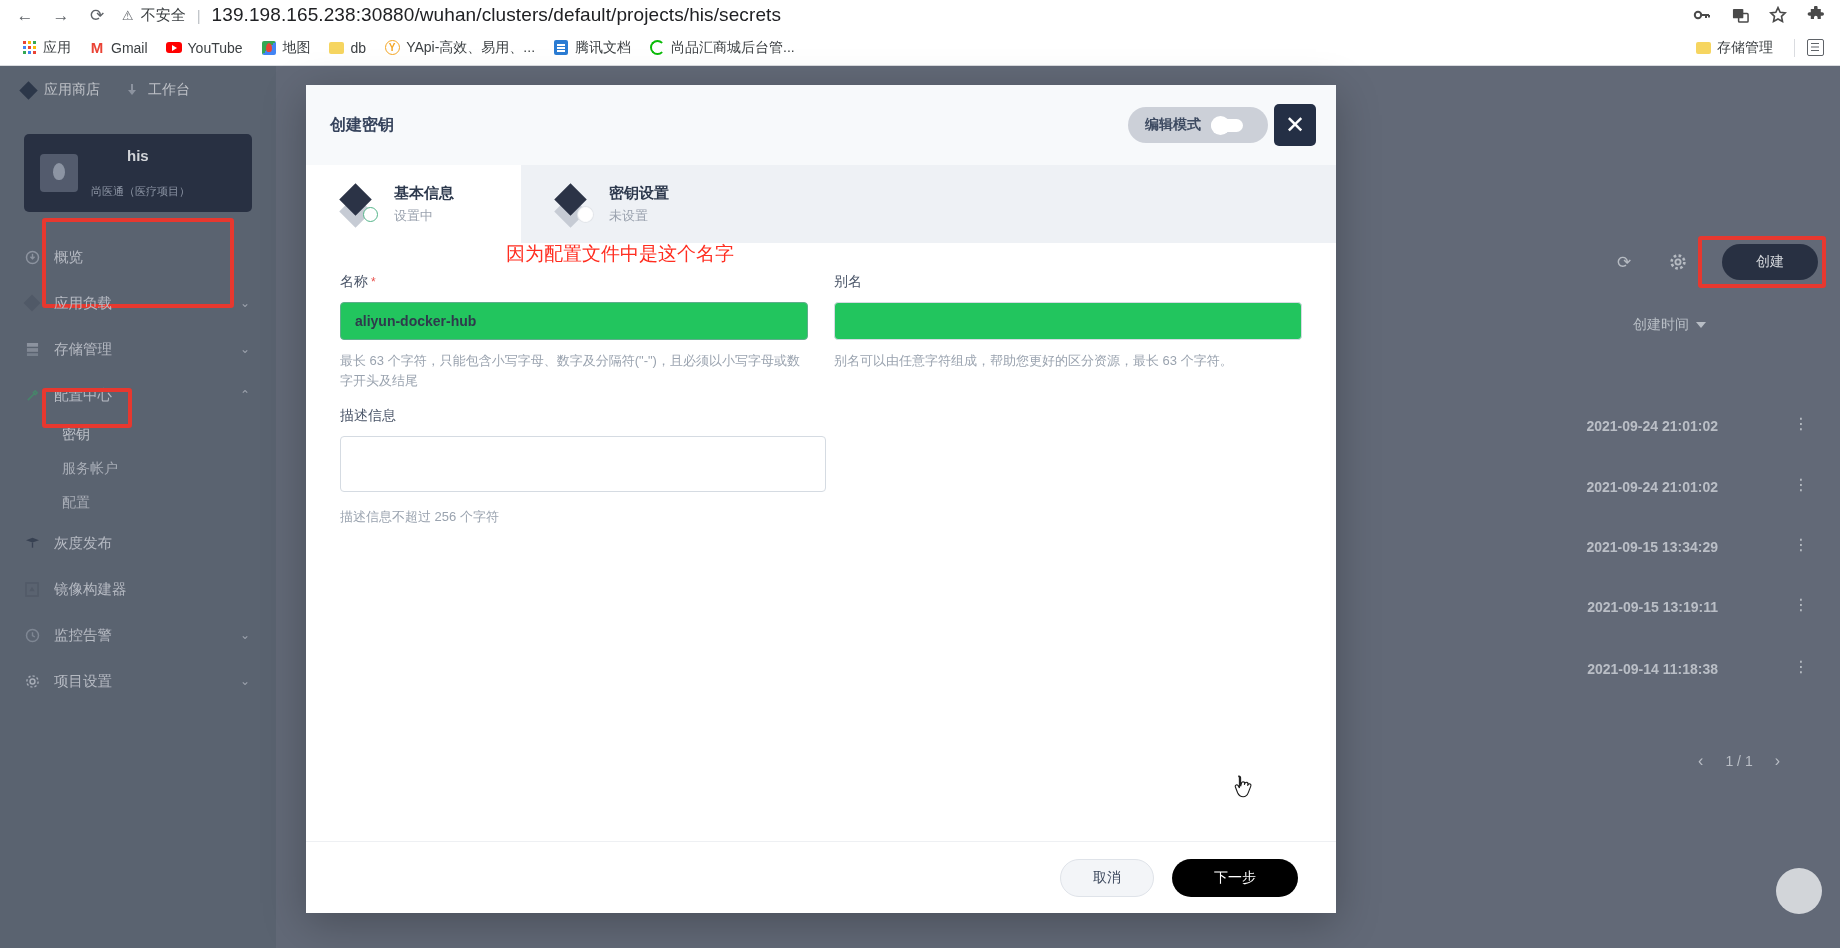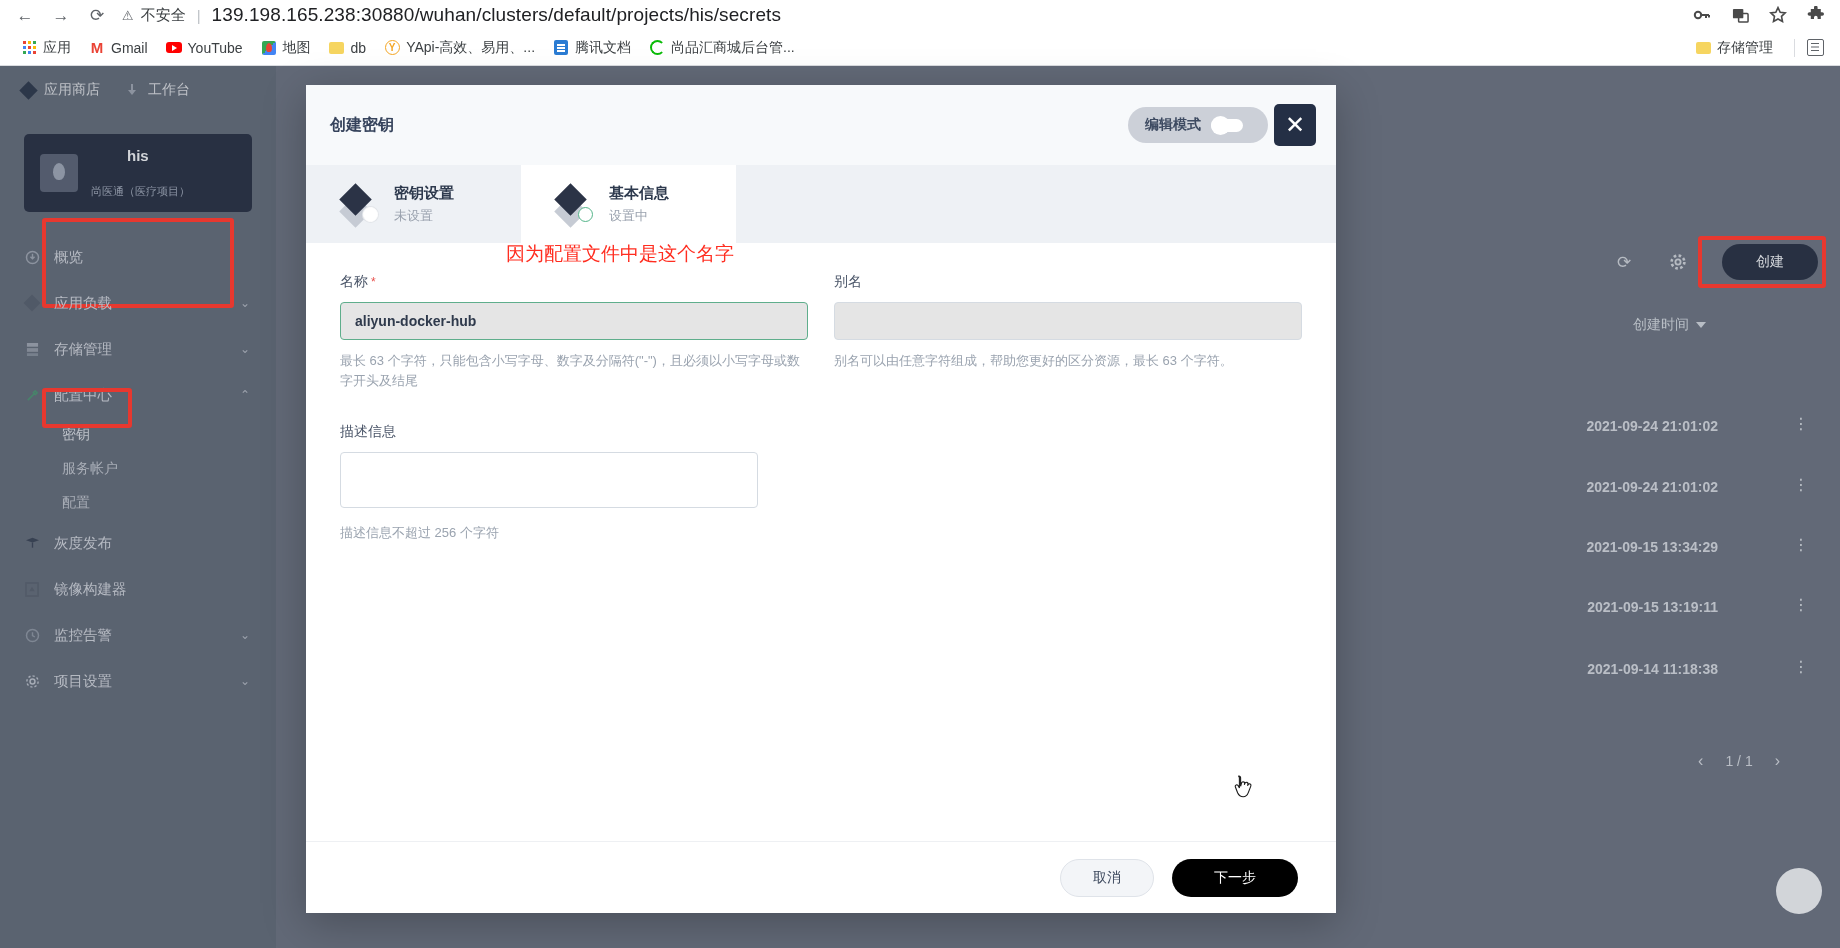--- a/index.html
+++ b/index.html
@@ -180,25 +180,25 @@
   .modal-body { flex: 1 1 auto; padding: 30px 34px 0 34px; position: relative; overflow: hidden; }
   .annotation {
     position: absolute; left: 200px; top: -2px; font-size: 19px; color: #ff2d20; white-space: nowrap;
   }
   .form-grid { display: flex; gap: 26px; }
   .form-col { width: 478px; }
   .fl { font-size: 14px; color: #4a5568; margin-bottom: 11px; display: block; }
   .req { color: #e8504c; font-size: 12px; margin-left: 3px; }
   .inp {
     width: 100%; height: 38px; border: 1px solid #d5dbe2; border-radius: 4px;
-    padding: 16px 14px; font-size: 14px; color: #2f3a4c; font-family: inherit; background: #e5e5e5; outline: none;
+    padding: 16px 14px; font-size: 14px; color: #2f3a4c; font-family: inherit; background: #22c55e; outline: none;
   }
   .inp.valid { border-color: #5fae8c; font-weight: bold; }
   .hint { font-size: 13px; color: #9aa3af; margin-top: 11px; line-height: 1.55; }
-  .desc-block { margin-top: 32px; width: 418px; }
+  .desc-block { margin-top: 16px; width: 486px; }
   .ta {
     width: 100%; height: 56px; border: 1px solid #d5dbe2; border-radius: 4px;
     padding: 10px 14px; font-size: 14px; color: #2f3a4c; font-family: inherit; resize: none; outline: none;
   }
   .modal-footer {
     height: 72px; flex: 0 0 72px; border-top: 1px solid #eef0f3; display: flex;
     align-items: center; justify-content: flex-end; gap: 18px; padding-right: 38px; background:#fff;
   }
   .btn {
     height: 38px; border-radius: 19px; font-size: 14px; cursor: pointer; font-family: inherit;
@@ -485,40 +485,40 @@
     <div class="modal-header">
       <div class="modal-title">创建密钥</div>
       <div class="edit-toggle">
         <span class="et-label">编辑模式</span>
         <span class="switch"></span>
       </div>
       <button class="close-btn">✕</button>
     </div>
 
     <div class="steps">
+      <div class="step active">
+        <span class="step-ico">
+          <span class="dia-bot"></span>
+            <span class="dia-top"></span>
+            <span class="step-dot"></span>
+        </span>
+        <span>
+          <span class="step-name">基本信息</span>
+          <span class="step-sub" style="display:block">设置中</span>
+        </span>
+      </div>
       <div class="step">
         <span class="step-ico">
           <span class="dia-bot"></span>
             <span class="dia-top"></span>
             <span class="step-dot gray"></span>
         </span>
         <span>
           <span class="step-name">密钥设置</span>
           <span class="step-sub" style="display:block">未设置</span>
-        </span>
-      </div>
-      <div class="step active">
-        <span class="step-ico">
-          <span class="dia-bot"></span>
-            <span class="dia-top"></span>
-            <span class="step-dot"></span>
-        </span>
-        <span>
-          <span class="step-name">基本信息</span>
-          <span class="step-sub" style="display:block">设置中</span>
         </span>
       </div>
     </div>
 
     <div class="modal-body">
       <div class="annotation">因为配置文件中是这个名字</div>
 
       <div class="form-grid">
         <div class="form-col">
           <label class="fl">

